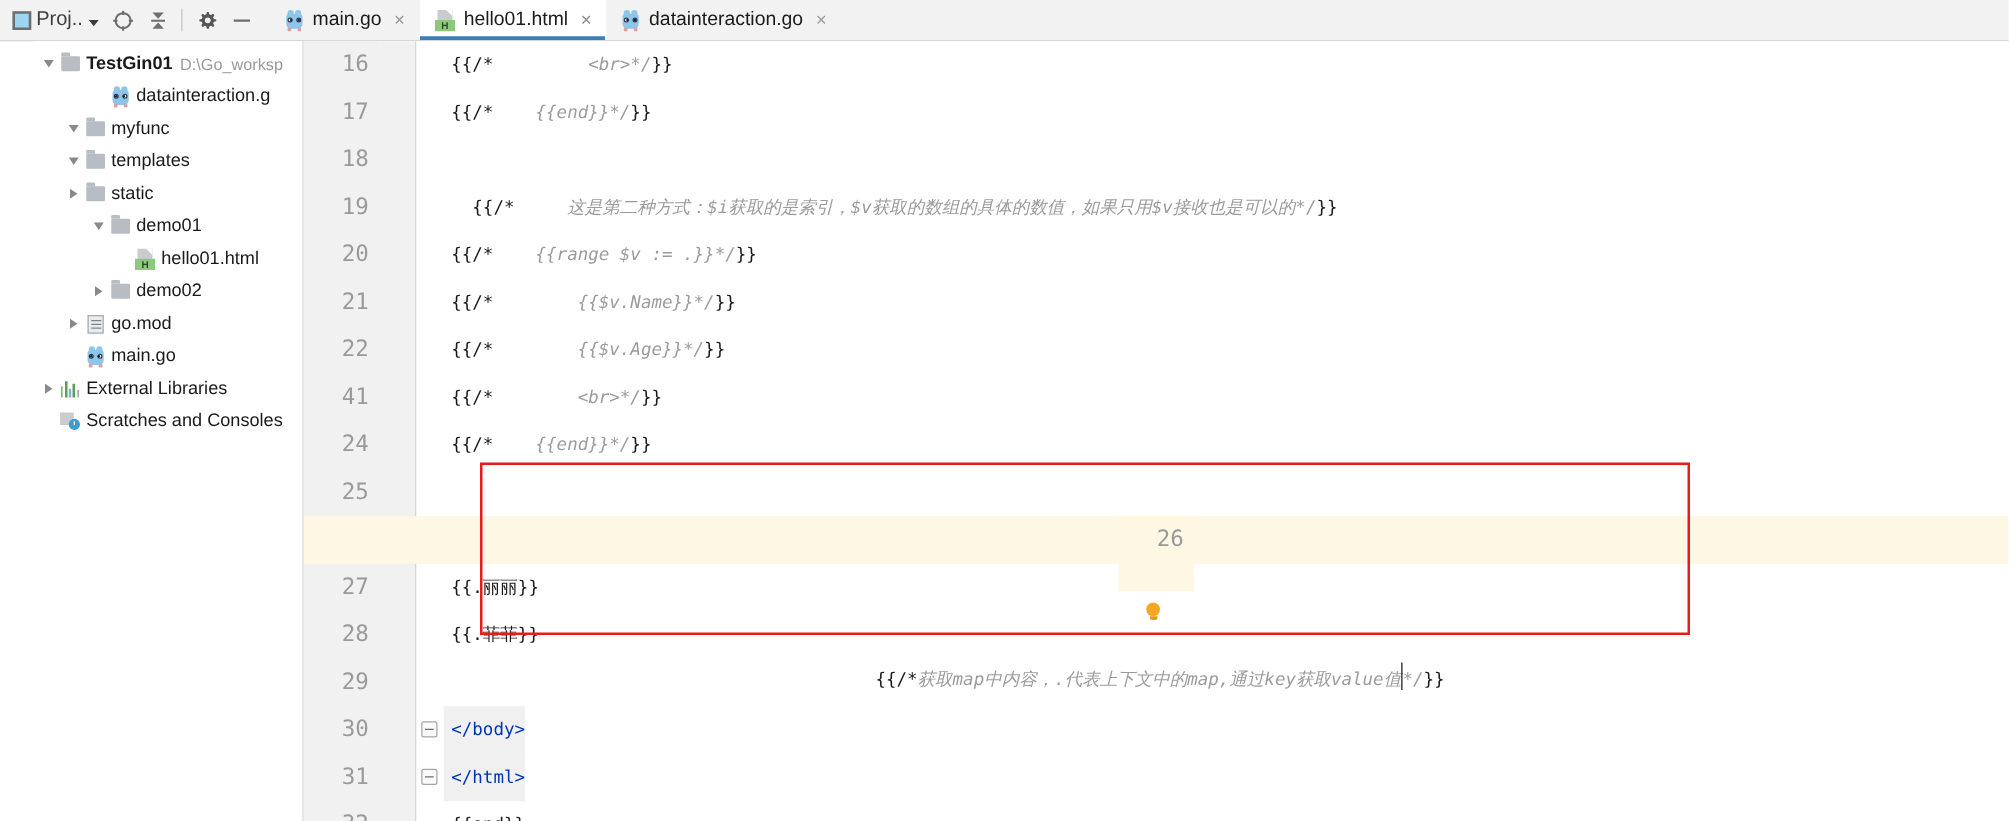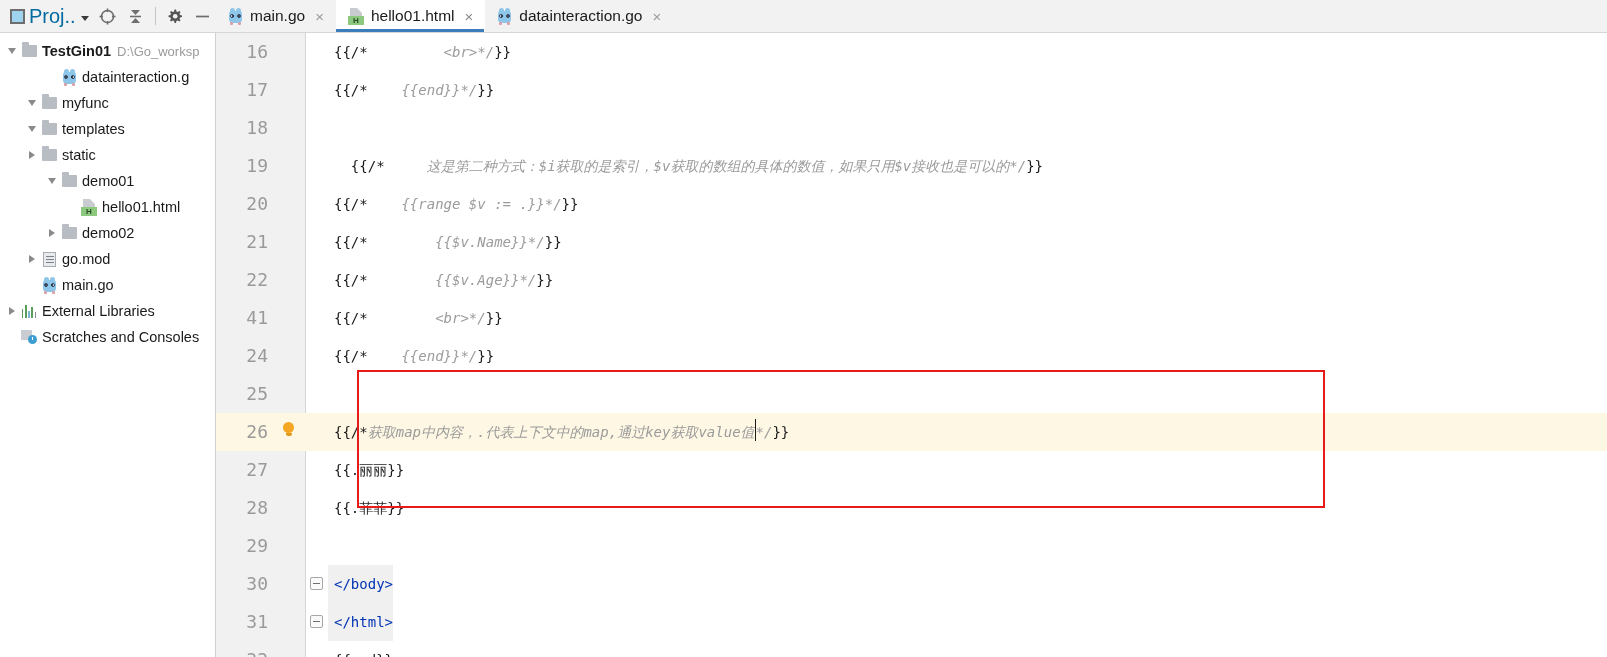--- a/index.html
+++ b/index.html
@@ -11,21 +11,21 @@
   }
   #app { position: relative; width: 1607px; height: 657px; display: flex; flex-direction: column; }
 
   
   .topbar { height: 33px; display: flex; align-items: stretch; background: #f2f2f2;
             border-bottom: 1px solid #d6d6d6; flex: 0 0 33px; }
   .tool-left { width: 216px; display: flex; align-items: center; padding-left: 6px;
                background: #f2f2f2; gap: 2px; }
   .proj-btn { display: flex; align-items: center; gap: 4px; padding: 2px 4px; cursor: default; }
   .proj-sq { width: 15px; height: 15px; border: 2px solid #6e6e6e; background: #9fd4f0; }
-  .proj-label { font-size: 20px; color: #0369a1; }
+  .proj-label { font-size: 16px; color: #404040; }
   .caret-down { width: 0; height: 0; border-left: 4px solid transparent;
                 border-right: 4px solid transparent; border-top: 5px solid #3c3c3c; margin-left: 1px;
                 position: relative; top: 2px; }
   .tbtn { width: 26px; height: 26px; display: flex; align-items: center; justify-content: center; }
   .tsep { width: 1px; height: 18px; background: #c4c4c4; margin: 0 4px; }
 
   
   .tabs { display: flex; align-items: stretch; background: #f2f2f2; }
   .tab { display: flex; align-items: center; gap: 7px; padding: 0 11px 0 12px;
          font-size: 15.5px; color: #1a1a1a; position: relative; cursor: default;
@@ -57,21 +57,21 @@
   .ic-html { width: 16px; height: 17px; position: relative; flex: 0 0 16px; }
   .ic-html .pg { position: absolute; left: 2px; top: 0; width: 12px; height: 10px;
                  background: #c8ccd1; }
   .ic-html .pg::after { content: ""; position: absolute; right: 0; top: 0;
                  border-left: 5px solid transparent; border-top: 5px solid #ffffff; }
   .ic-html .badge { position: absolute; left: 0; bottom: 0; width: 16px; height: 9px;
                  background: #8cc97f; color: #2d4a28; font-size: 8px; font-weight: bold;
                  text-align: center; line-height: 9px; font-family: "Liberation Sans", sans-serif; }
 
   
-  .body-row { display: flex; flex: 1 1 auto; min-height: 0; }
+  .body-row { display: flex; flex: 1 1 auto; min-height: 0; margin-left: 27px; }
 
   
   .sidebar { width: 216px; flex: 0 0 216px; background: #ffffff;
              border-right: 1px solid #d0d0d0; padding-top: 5px; overflow: hidden; }
   .tree-row { display: flex; align-items: center; height: 26px; font-size: 14.5px;
               color: #1a1a1a; white-space: nowrap; cursor: default; }
   .tw { width: 16px; flex: 0 0 16px; display: flex; align-items: center; justify-content: center; }
   .arr { width: 0; height: 0; }
   .arr.right { border-top: 4.5px solid transparent; border-bottom: 4.5px solid transparent;
                border-left: 6px solid #8a8a8a; }
@@ -97,21 +97,21 @@
                  border-radius: 50%; background: #3c9dd0; }
   .ic-scr .clk::after { content: ""; position: absolute; left: 4px; top: 2px; width: 1px;
                  height: 3px; background: #fff; }
 
   
   .editor { flex: 1 1 auto; position: relative; background: #ffffff; overflow: hidden; }
   .gutter-bg { position: absolute; left: 0; top: 0; width: 90px; height: 100%;
                background: #f1f1f1; border-right: 1px solid #d6d6d6; }
   .lines { position: relative; }
   .line { height: 38px; display: flex; align-items: center; position: relative; }
-  .line.hl { background: #fdf7e3; }
+  .line.hl { background: #fdf7e3; flex-direction: column; }
   .line.hl .lnum { background: #fdf7e3; }
   .lnum { width: 60px; flex: 0 0 60px; text-align: right; padding-right: 8px;
           font-family: "DejaVu Sans Mono", monospace; font-size: 18px; color: #9a9a9a;
           background: #f1f1f1; height: 38px; line-height: 38px; }
   .bulbcol { width: 30px; flex: 0 0 30px; height: 38px; position: relative; }
   .foldcol { width: 22px; flex: 0 0 22px; height: 38px; position: relative; }
   .code { font-family: "DejaVu Sans Mono", monospace; font-size: 14px; color: #1a1a1a;
           white-space: pre; padding-left: 6px; line-height: 38px; }
   .cmt { color: #9b9b9b; font-style: italic; }
   .tagblue { color: #0033b3; }

